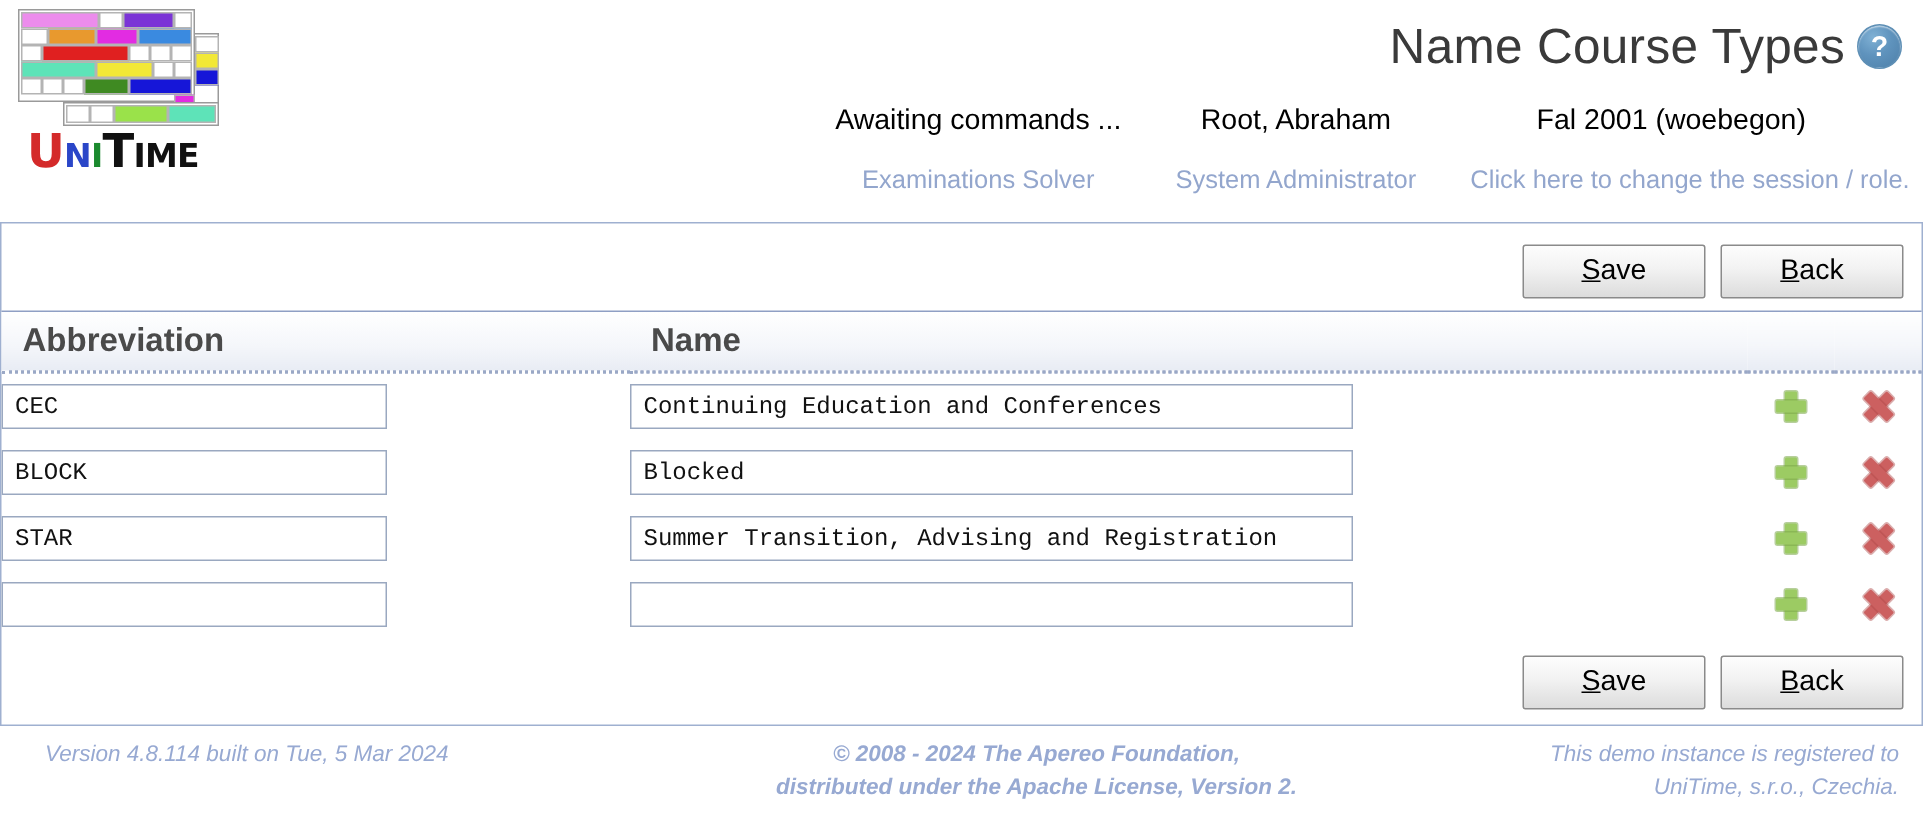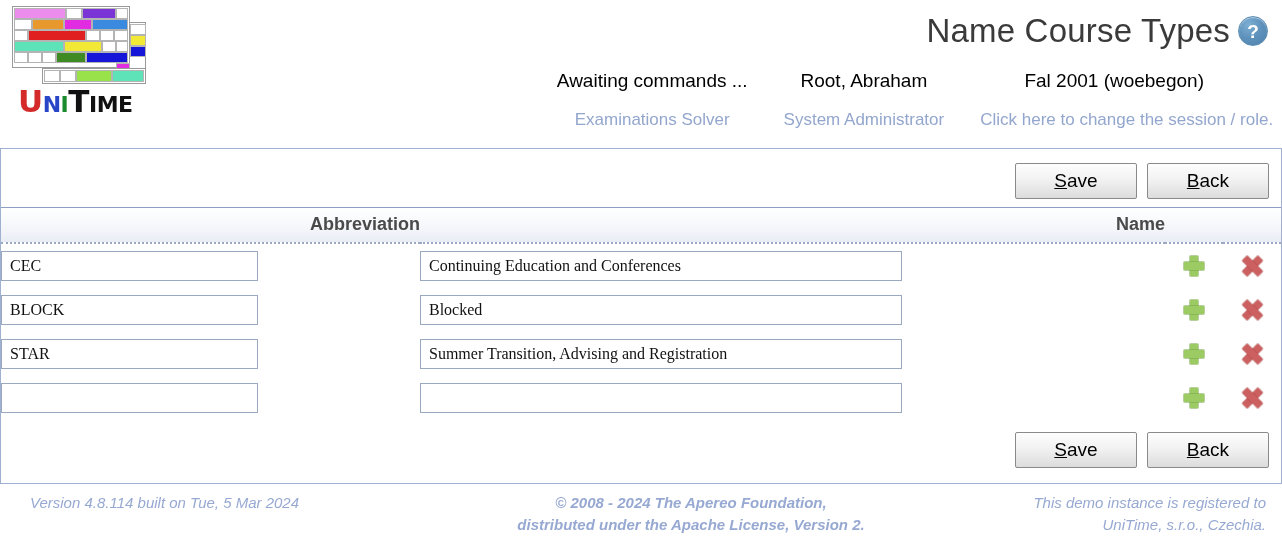--- a/index.html
+++ b/index.html
@@ -188,24 +188,24 @@
   }
 
   
   .tbl {
     width: 100%;
     border-collapse: collapse;
     table-layout: fixed;
   }
   .tbl thead th {
     background: linear-gradient(to bottom, #ffffff 0%, #f4f6fa 60%, #e8ecf4 100%);
-    font-size: 18px;
+    font-size: 22px;
     font-weight: bold;
     color: #4a4a4a;
-    text-align: right;
+    text-align: left;
     padding: 6px 0 7px 14px;
     border-bottom: 2px dotted #9aa8c6;
     height: 34px;
     box-sizing: border-box;
   }
   .col-abbr { width: 419px; }
   .col-name { width: 745px; }
   .col-add  { width: 58px; }
   .col-del  { width: 58px; }
 
@@ -214,21 +214,21 @@
     vertical-align: middle;
     height: 44px;
   }
   .cell-pad-abbr { padding-left: 13px; }
   .cell-pad-name { padding-left: 0; }
 
   .tinput {
     height: 30px;
     border: 1px solid #9aa8c0;
     background: #ffffff;
-    font-family: Liberation Serif, serif;
+    font-family: Liberation Mono, monospace;
     font-size: 16px;
     color: #111111;
     padding: 0 8px;
     box-sizing: border-box;
     outline: none;
     border-radius: 0;
   }
   .tinput.abbr { width: 257px; }
   .tinput.name { width: 482px; }
 

